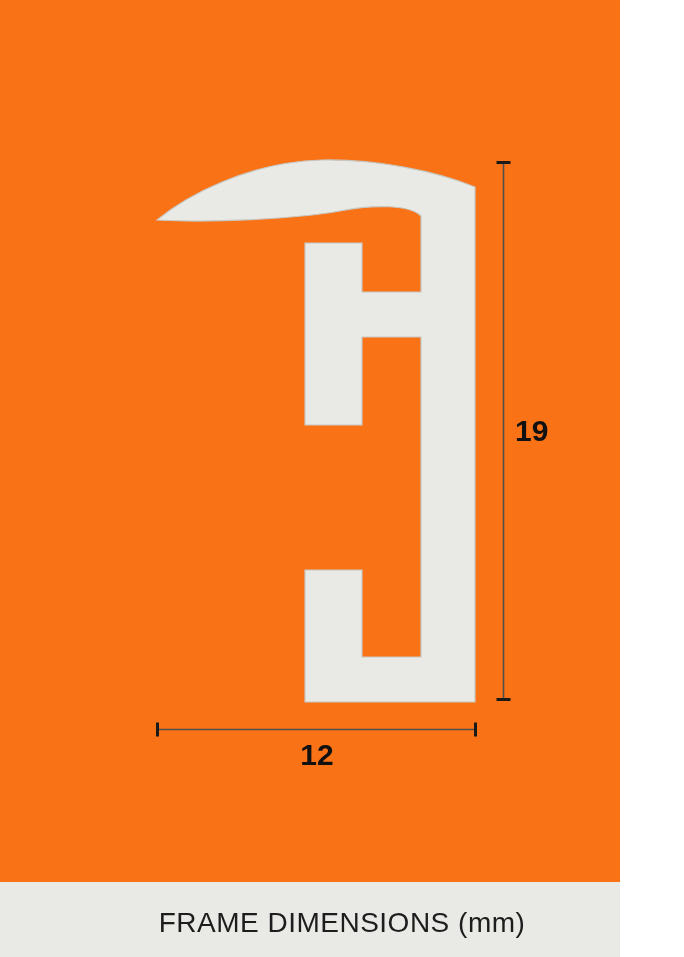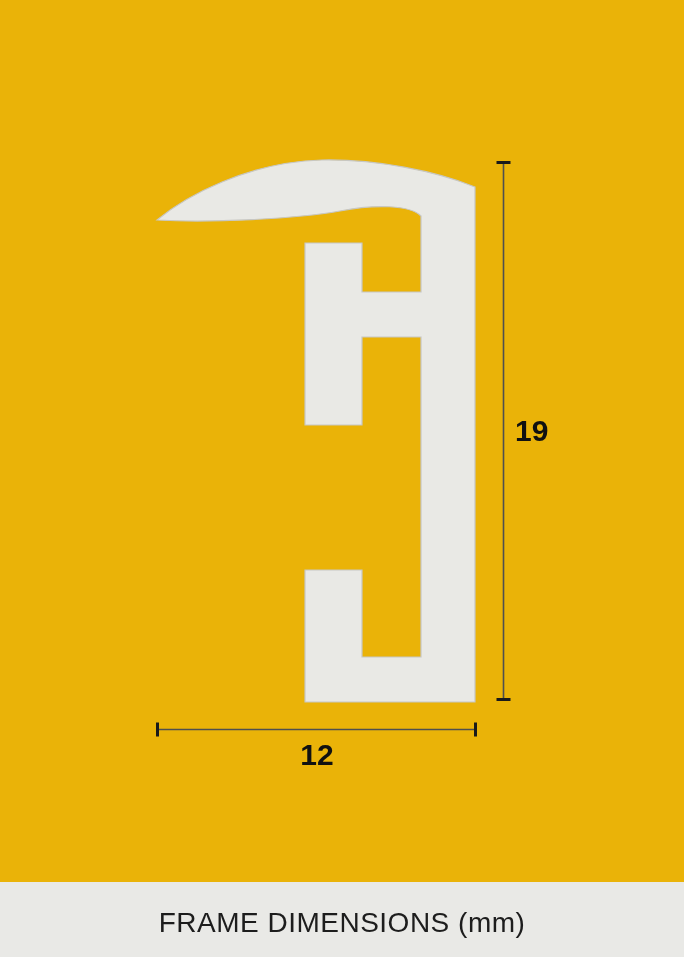--- a/index.html
+++ b/index.html
@@ -3,23 +3,23 @@
 <meta charset="utf-8">
 <style>
   html, body {
     margin: 0;
     padding: 0;
     background: #ffffff;
     font-family: "Liberation Sans", sans-serif;
   }
   .page {
     position: relative;
-    width: 684px;
+    width: 620px;
     height: 957px;
-    background: #eab308;
+    background: #f97316;
     overflow: hidden;
   }
   .diagram-area {
     position: absolute;
     top: 0;
     left: 0;
     width: 684px;
     height: 882px;
   }
   .dim-label {

